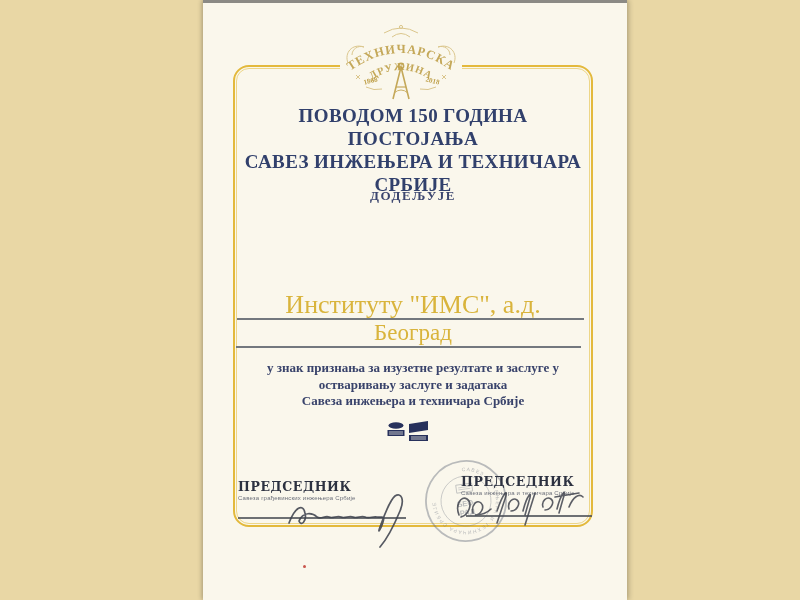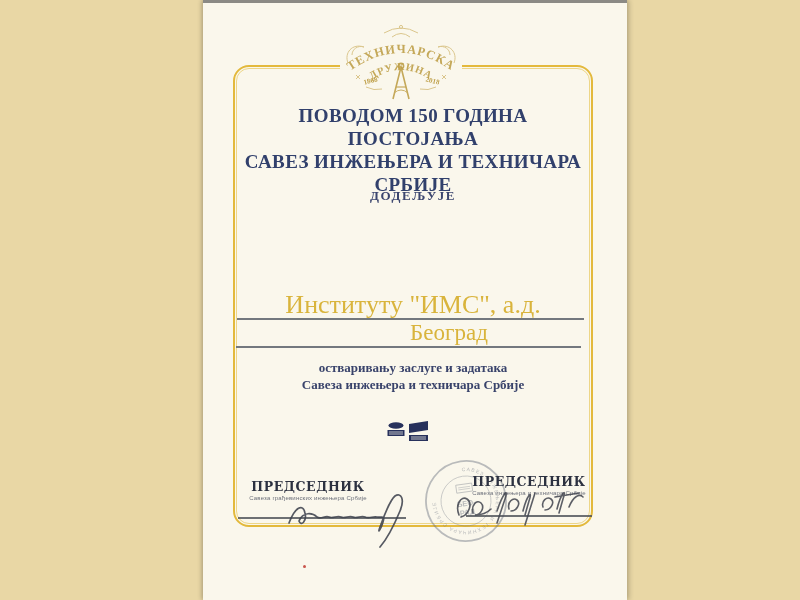--- a/index.html
+++ b/index.html
@@ -32,30 +32,30 @@
     letter-spacing:.4px;
   }
   .presents{
     top:185px;color:#3c466f;font-weight:bold;font-size:13px;letter-spacing:1.5px;
   }
   .big-title{
     top:216px;color:#333f6d;font-weight:bold;font-size:47px;line-height:52px;
     letter-spacing:2px;font-family:"DejaVu Serif","Liberation Serif",serif;
   }
   .recipient-1{top:288px;color:#d9b43c;font-size:26px;line-height:28px;}
-  .recipient-2{top:317px;color:#d9b43c;font-size:23px;line-height:26px;margin-left:36px;}
+  .recipient-2{top:317px;color:#d9b43c;font-size:23px;line-height:26px;}
   .rule{position:absolute;height:2px;background:#73787e;}
   .rule-1{left:34px;top:315px;width:347px;}
   .rule-2{left:33px;top:343px;width:345px;}
   .citation{
     top:357px;color:#39436b;font-weight:bold;font-size:13px;line-height:16.5px;
   }
   .logo{position:absolute;left:184px;top:418px;width:42px;height:24px;}
   .stamp{position:absolute;left:221px;top:456px;width:84px;height:84px;transform:rotate(-8deg);}
-  .sig-block{position:absolute;text-align:center;}
+  .sig-block{position:absolute;}
   .sig-block .sig-title{
     color:#2c3140;font-weight:bold;font-size:12.5px;letter-spacing:.6px;
     font-family:"DejaVu Serif","Liberation Serif",serif;
   }
   .sig-block .sig-subtitle{
     color:#6b6f7a;font-size:6px;letter-spacing:.2px;margin-top:1px;
     font-family:"Liberation Sans","DejaVu Sans",sans-serif;
   }
   .sig-left-block{left:35px;top:476px;width:140px;}
   .sig-right-block{left:258px;top:471px;width:136px;}
@@ -116,20 +116,21 @@
   <div class="center-text presents">ДОДЕЉУЈЕ</div>
 
 
   <div class="center-text recipient-1">Институту "ИМС", а.д.</div>
   <div class="rule rule-1"></div>
 
   <div class="center-text recipient-2">Београд</div>
   <div class="rule rule-2"></div>
 
   <div class="center-text citation">
+    <div>у знак признања за изузетне резултате и заслуге у</div>
     <div>остваривању заслуге и задатака</div>
     <div>Савеза инжењера и техничара Србије</div>
   </div>
 
   <div class="logo">
     <svg width="42" height="24" viewBox="0 0 42 24">
       <g fill="#27315c">
         <ellipse cx="9" cy="4.5" rx="7.5" ry="3.2"></ellipse>
         <path d="M22 3 L41 0 L41 9 L22 12 Z"></path>
         <rect x="0.5" y="9" width="17" height="6"></rect>

